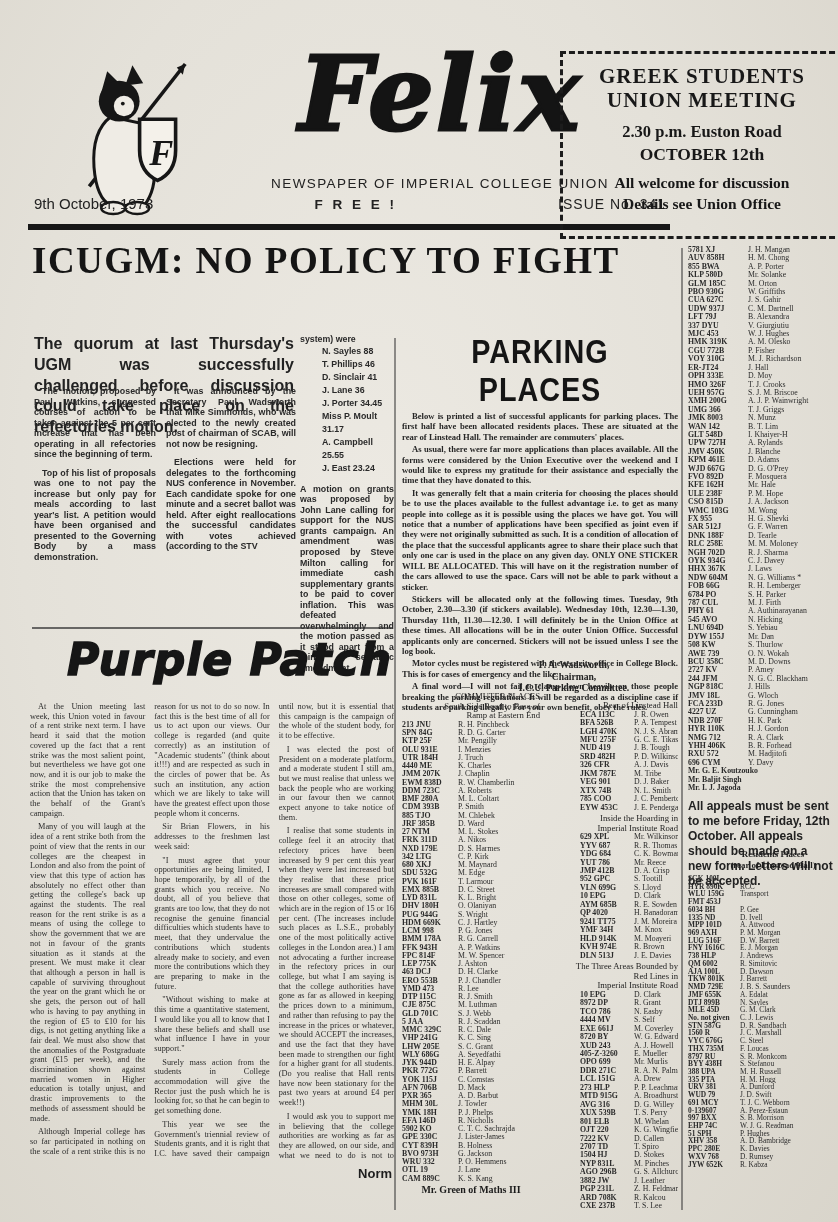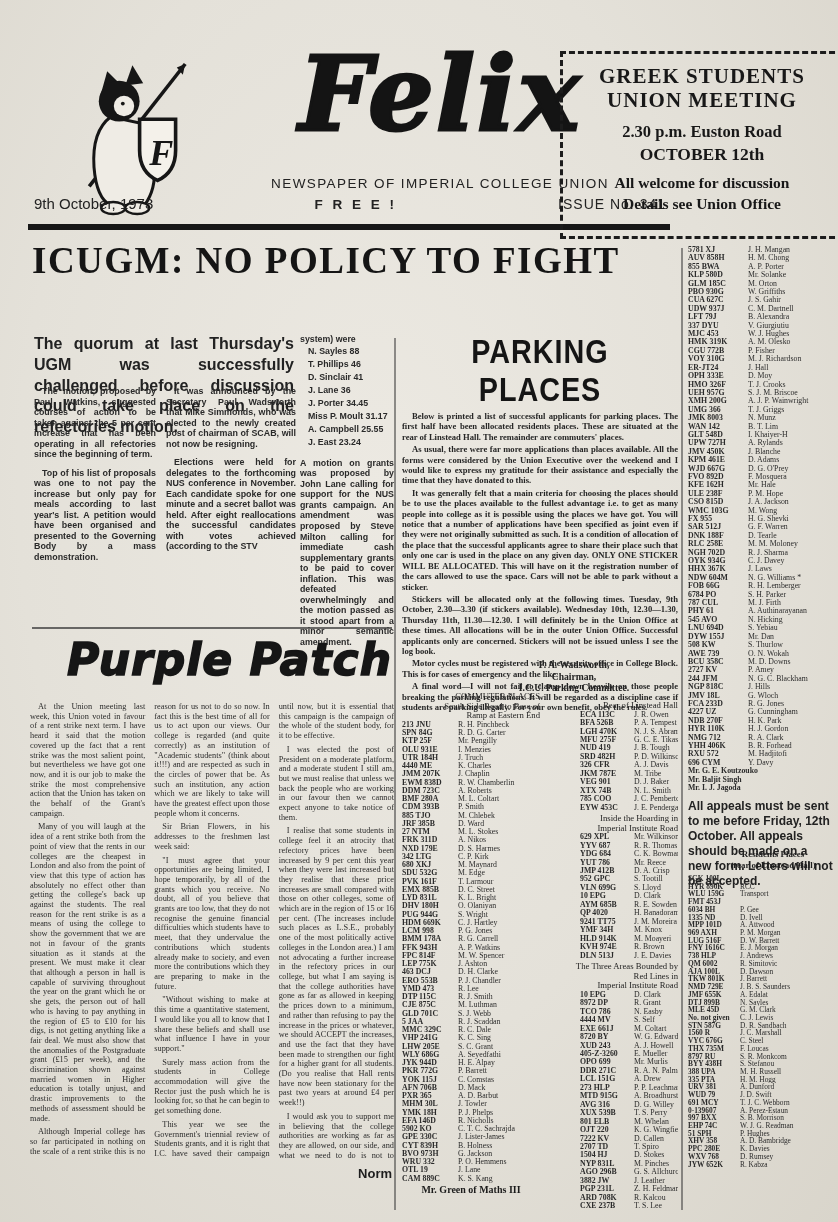--- a/index.html
+++ b/index.html
@@ -33,21 +33,21 @@
     letter-spacing:1.5px;color:#151515;}
   .lead-intro{left:34px;top:334px;width:260px;font-family:"Liberation Sans",sans-serif;
     font-weight:bold;font-size:16px;line-height:1.3;text-align:justify;color:#222;}
   .lead-cols{left:34px;top:386px;width:262px;display:flex;gap:10px;}
   .lead-col{font-family:"Liberation Sans",sans-serif;font-weight:bold;font-size:8.9px;
     line-height:1.18;text-align:justify;color:#2a2a2a;}
   .lead-col p{margin:0 0 8px 0;text-indent:8px;}
   .c1{width:122px;} .c2{width:130px;}
   .votes-col{left:300px;top:334px;width:94px;font-family:"Liberation Sans",sans-serif;
     font-weight:bold;font-size:8.8px;line-height:1.22;color:#2a2a2a;}
-  .votes-list div{margin-left:8px;line-height:13px;}
+  .votes-list div{margin-left:22px;line-height:13px;}
   .grants-para{margin-top:9px;text-align:justify;line-height:1.2;}
   
   .vrule{width:2px;background:rgba(60,60,60,.55);}
   .hrule{height:2px;background:rgba(50,50,50,.7);}
   
   .parking{left:402px;top:337px;width:276px;}
   .parking-title{text-align:center;font-family:"Liberation Sans",sans-serif;font-weight:bold;
     font-size:30px;letter-spacing:1px;transform:scale(.96,1.12);margin-bottom:6px;color:#151515;}
   .parking-body p{margin:0 0 2px 0;font-size:8.6px;font-weight:bold;line-height:10.4px;
     text-align:justify;text-indent:10px;color:#262626;}
@@ -548,21 +548,21 @@
         <div class="reg-row">
         <span class="reg">TCO 786</span>
         <span class="nm">N. Easby</span>
       </div>
         <div class="reg-row">
         <span class="reg">4444 MV</span>
         <span class="nm">S. Self</span>
       </div>
         <div class="reg-row">
         <span class="reg">EXE 661J</span>
-        <span class="nm">M. Coltart</span>
+        <span class="nm">M. Coverley</span>
       </div>
         <div class="reg-row">
         <span class="reg">8720 BY</span>
         <span class="nm">W. G. Edwards</span>
       </div>
         <div class="reg-row">
         <span class="reg">XUD 243</span>
         <span class="nm">A. J. Howell</span>
       </div>
         <div class="reg-row">

